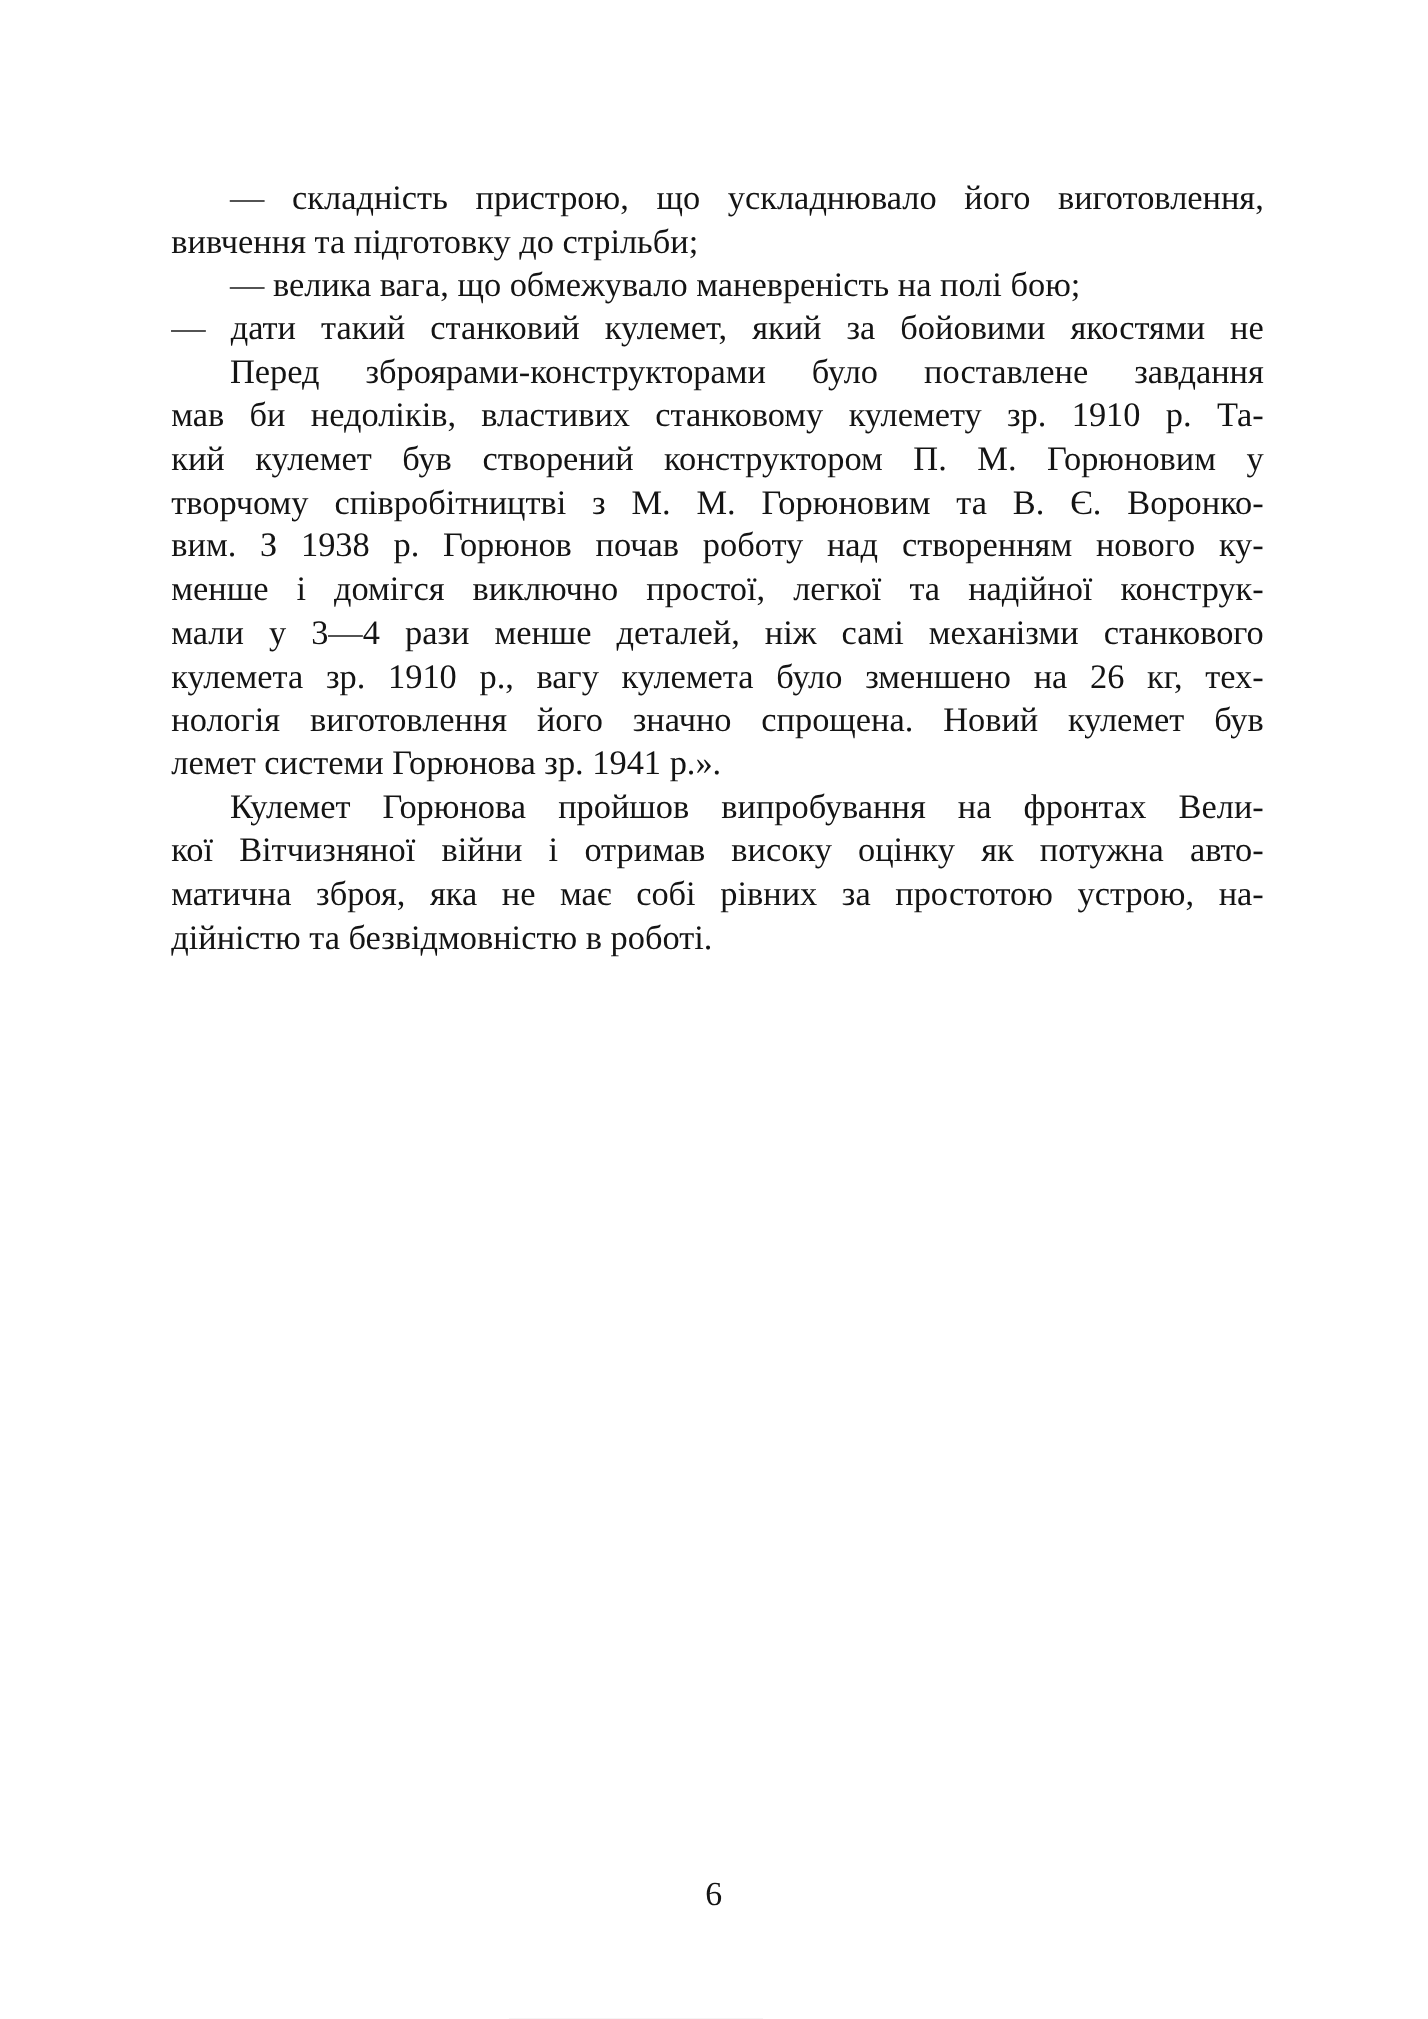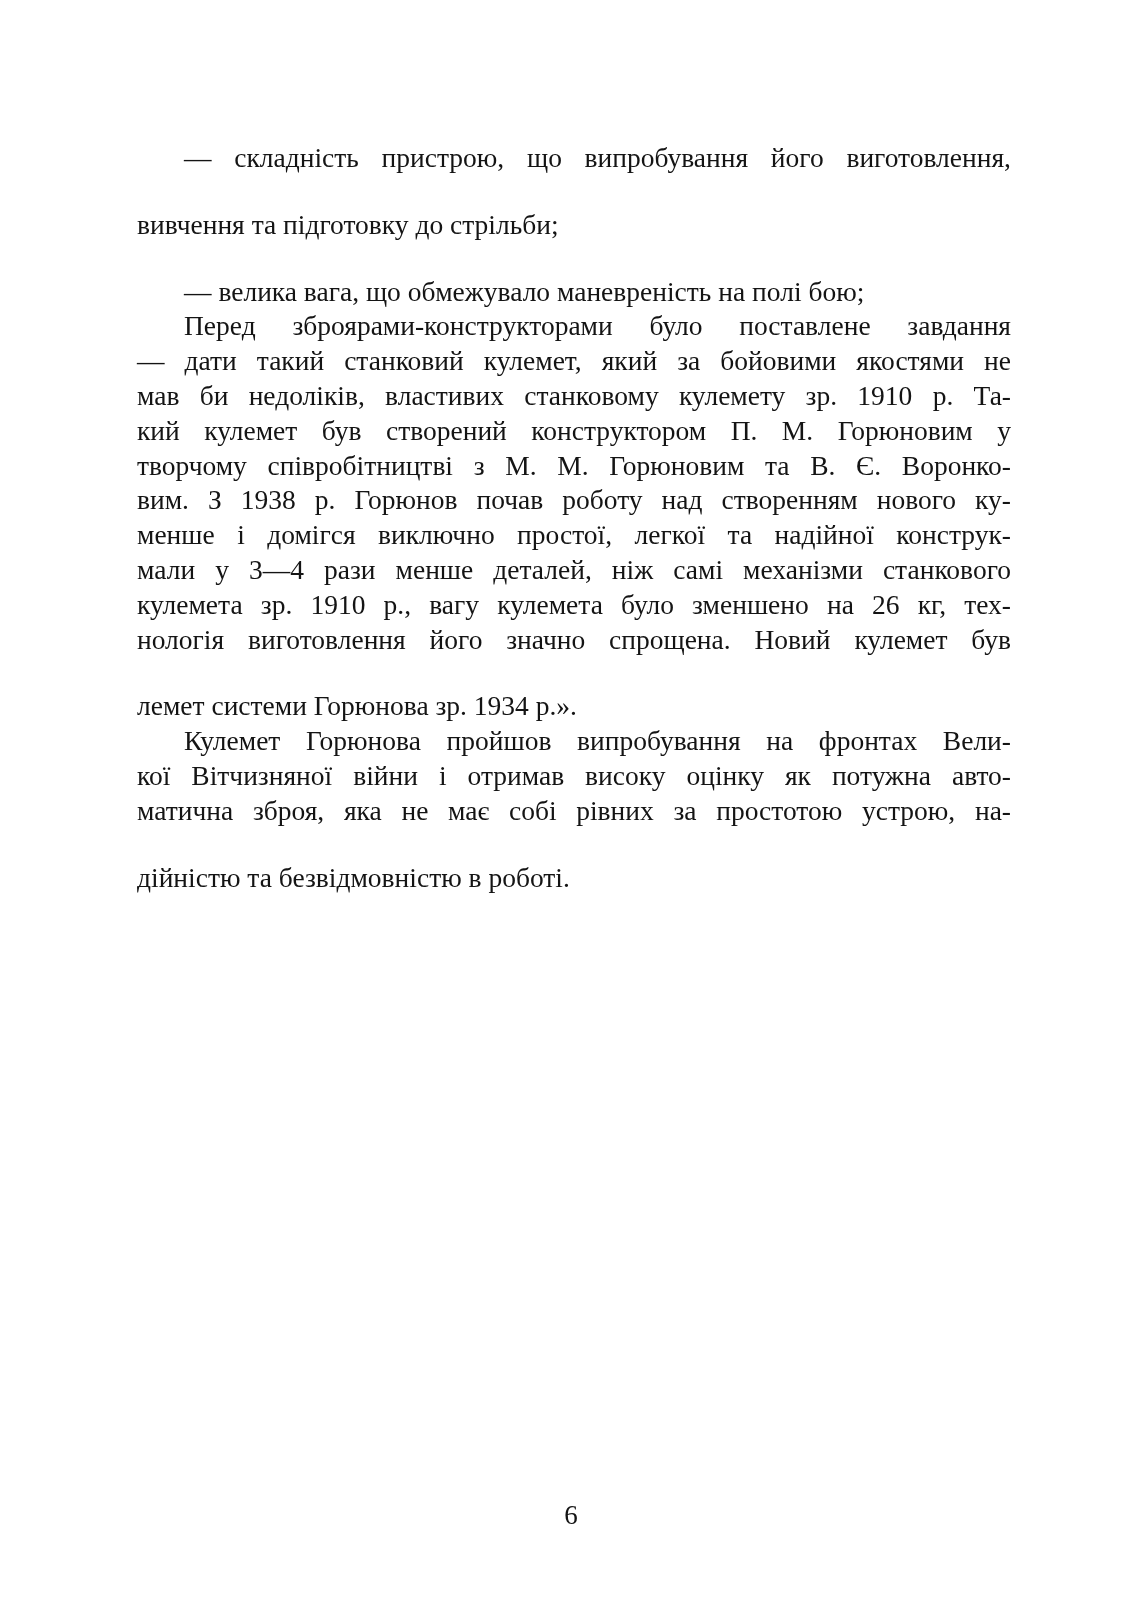--- a/index.html
+++ b/index.html
@@ -35,56 +35,55 @@
     text-align-last: justify;
     white-space: normal;
     overflow: visible;
   }
   .line.first {
     text-indent: 47px;
   }
   .line.last {
     text-align: left;
     text-align-last: left;
-    margin-top: 32px;
   }
   .page-number {
     position: absolute;
     left: 0;
     top: 1498px;
     width: 100%;
     text-align: center;
     font-size: 27px;
     line-height: 34px;
   }
 </style>
 </head>
 <body>
 
 <div class="page">
   <div class="text-block">
       <div class="paragraph">
-        <div class="line first">— складність пристрою, що випробування його виготовлення,</div>
+        <div class="line first">— складність пристрою, що ускладнювало його виготовлення,</div>
         <div class="line last">вивчення та підготовку до стрільби;</div>
       </div>
       <div class="paragraph">
         <div class="line first last">— велика вага, що обмежувало маневреність на полі бою;</div>
       </div>
       <div class="paragraph">
+        <div class="line">— дати такий станковий кулемет, який за бойовими якостями не</div>
         <div class="line first">Перед зброярами-конструкторами було поставлене завдання</div>
-        <div class="line">— дати такий станковий кулемет, який за бойовими якостями не</div>
         <div class="line">мав би недоліків, властивих станковому кулемету зр. 1910 р. Та-</div>
         <div class="line">кий кулемет був створений конструктором П. М. Горюновим у</div>
         <div class="line">творчому співробітництві з М. М. Горюновим та В. Є. Воронко-</div>
         <div class="line">вим. З 1938 р. Горюнов почав роботу над створенням нового ку-</div>
         <div class="line">менше і домігся виключно простої, легкої та надійної конструк-</div>
         <div class="line">мали у 3—4 рази менше деталей, ніж самі механізми станкового</div>
         <div class="line">кулемета зр. 1910 р., вагу кулемета було зменшено на 26 кг, тех-</div>
         <div class="line">нологія виготовлення його значно спрощена. Новий кулемет був</div>
-        <div class="line last">лемет системи Горюнова зр. 1934 р.».</div>
+        <div class="line last">лемет системи Горюнова зр. 1941 р.».</div>
       </div>
       <div class="paragraph">
         <div class="line first">Кулемет Горюнова пройшов випробування на фронтах Вели-</div>
         <div class="line">кої Вітчизняної війни і отримав високу оцінку як потужна авто-</div>
         <div class="line">матична зброя, яка не має собі рівних за простотою устрою, на-</div>
         <div class="line last">дійністю та безвідмовністю в роботі.</div>
       </div>
     </div>
   <div class="page-number">6</div>
 </div>

